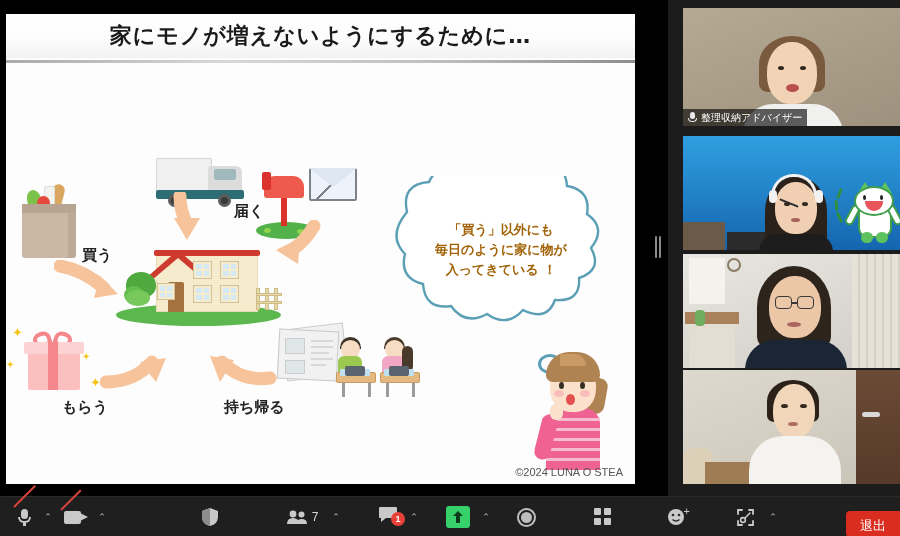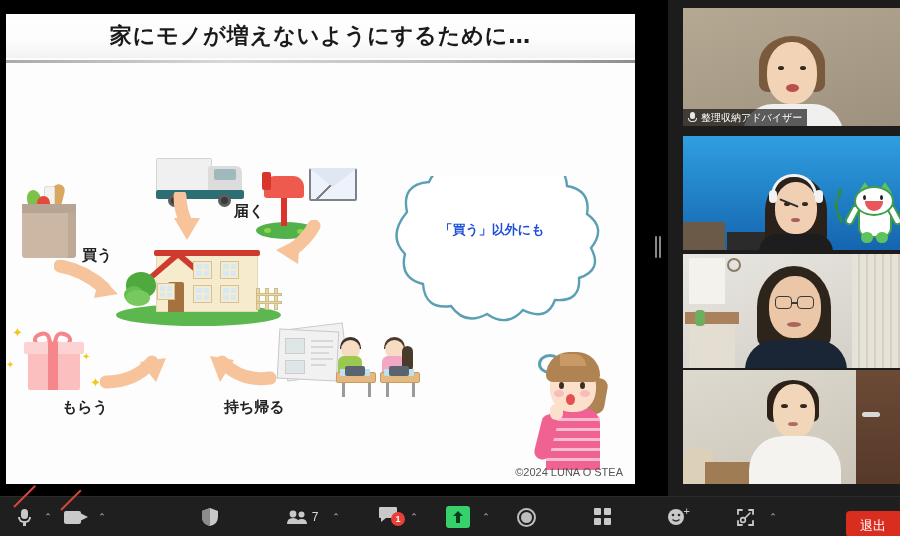--- a/index.html
+++ b/index.html
@@ -173,22 +173,22 @@
       background:#f06292; border-radius:8px; transform:rotate(14deg); }
   .gr-hand { position:absolute; left:20px; top:62px; width:13px; height:16px;
       background:#fbe0cc; border-radius:6px; }
   .bub-s1 { position:absolute; left:8px; top:12px; width:24px; height:20px;
       border:3px solid #5b9fb5; border-radius:50%; }
   .bub-s2 { position:absolute; left:26px; top:28px; width:15px; height:13px;
       border:3px solid #5b9fb5; border-radius:50%; }
 
   
   #cloud { position:absolute; left:355px; top:22px; width:256px; height:152px; }
-  .cloud-txt { position:absolute; left:3px; top:44px; width:256px; text-align:center;
-      font-size:13px; font-weight:bold; color:#1d4ed8; line-height:1.55;
+  .cloud-txt { position:absolute; left:12px; top:44px; width:256px; text-align:center;
+      font-size:13px; font-weight:bold; color:#a16207; line-height:1.55;
       font-family:"DejaVu Sans","Liberation Sans",sans-serif; }
 
   
   .arrow { position:absolute; color:#f6c39a; }
 
   
   .dlabel { position:absolute; font-size:15px; font-weight:bold; color:#222;
       font-family:"DejaVu Sans","Liberation Sans",sans-serif; white-space:nowrap; }
 
   .copyright { position:absolute; right:12px; bottom:6px; font-size:11px; color:#555;
@@ -429,20 +429,22 @@
 
         <div id="cloud">
           <svg width="256" height="152" viewBox="0 0 256 152">
             <path d="M46 36 q-6 -28 22 -30 q10 -22 34 -12 q14 -20 38 -8 q20 -16 38 2
                      q26 -4 28 22 q24 4 20 28 q20 14 4 34 q12 22 -12 30 q2 24 -24 22
                      q-8 22 -32 10 q-16 18 -36 4 q-22 12 -36 -8 q-26 4 -28 -22
                      q-24 -6 -18 -30 q-18 -18 2 -42 z" fill="#ffffff" stroke="#5b9fb5" stroke-width="2.4"></path>
           </svg>
           <div class="cloud-txt">
             <div>「買う」以外にも</div>
+            <div>毎日のように家に物が</div>
+            <div>入ってきている ！</div>
           </div>
         </div>
 
         <div class="girl">
           <div class="bub-s1"></div>
             <div class="bub-s2"></div>
           <div class="gr-pony"></div>
           <div class="gr-body"></div>
           <div class="gr-stripe" style="top:76px;"></div>
           <div class="gr-stripe" style="top:86px;"></div>

